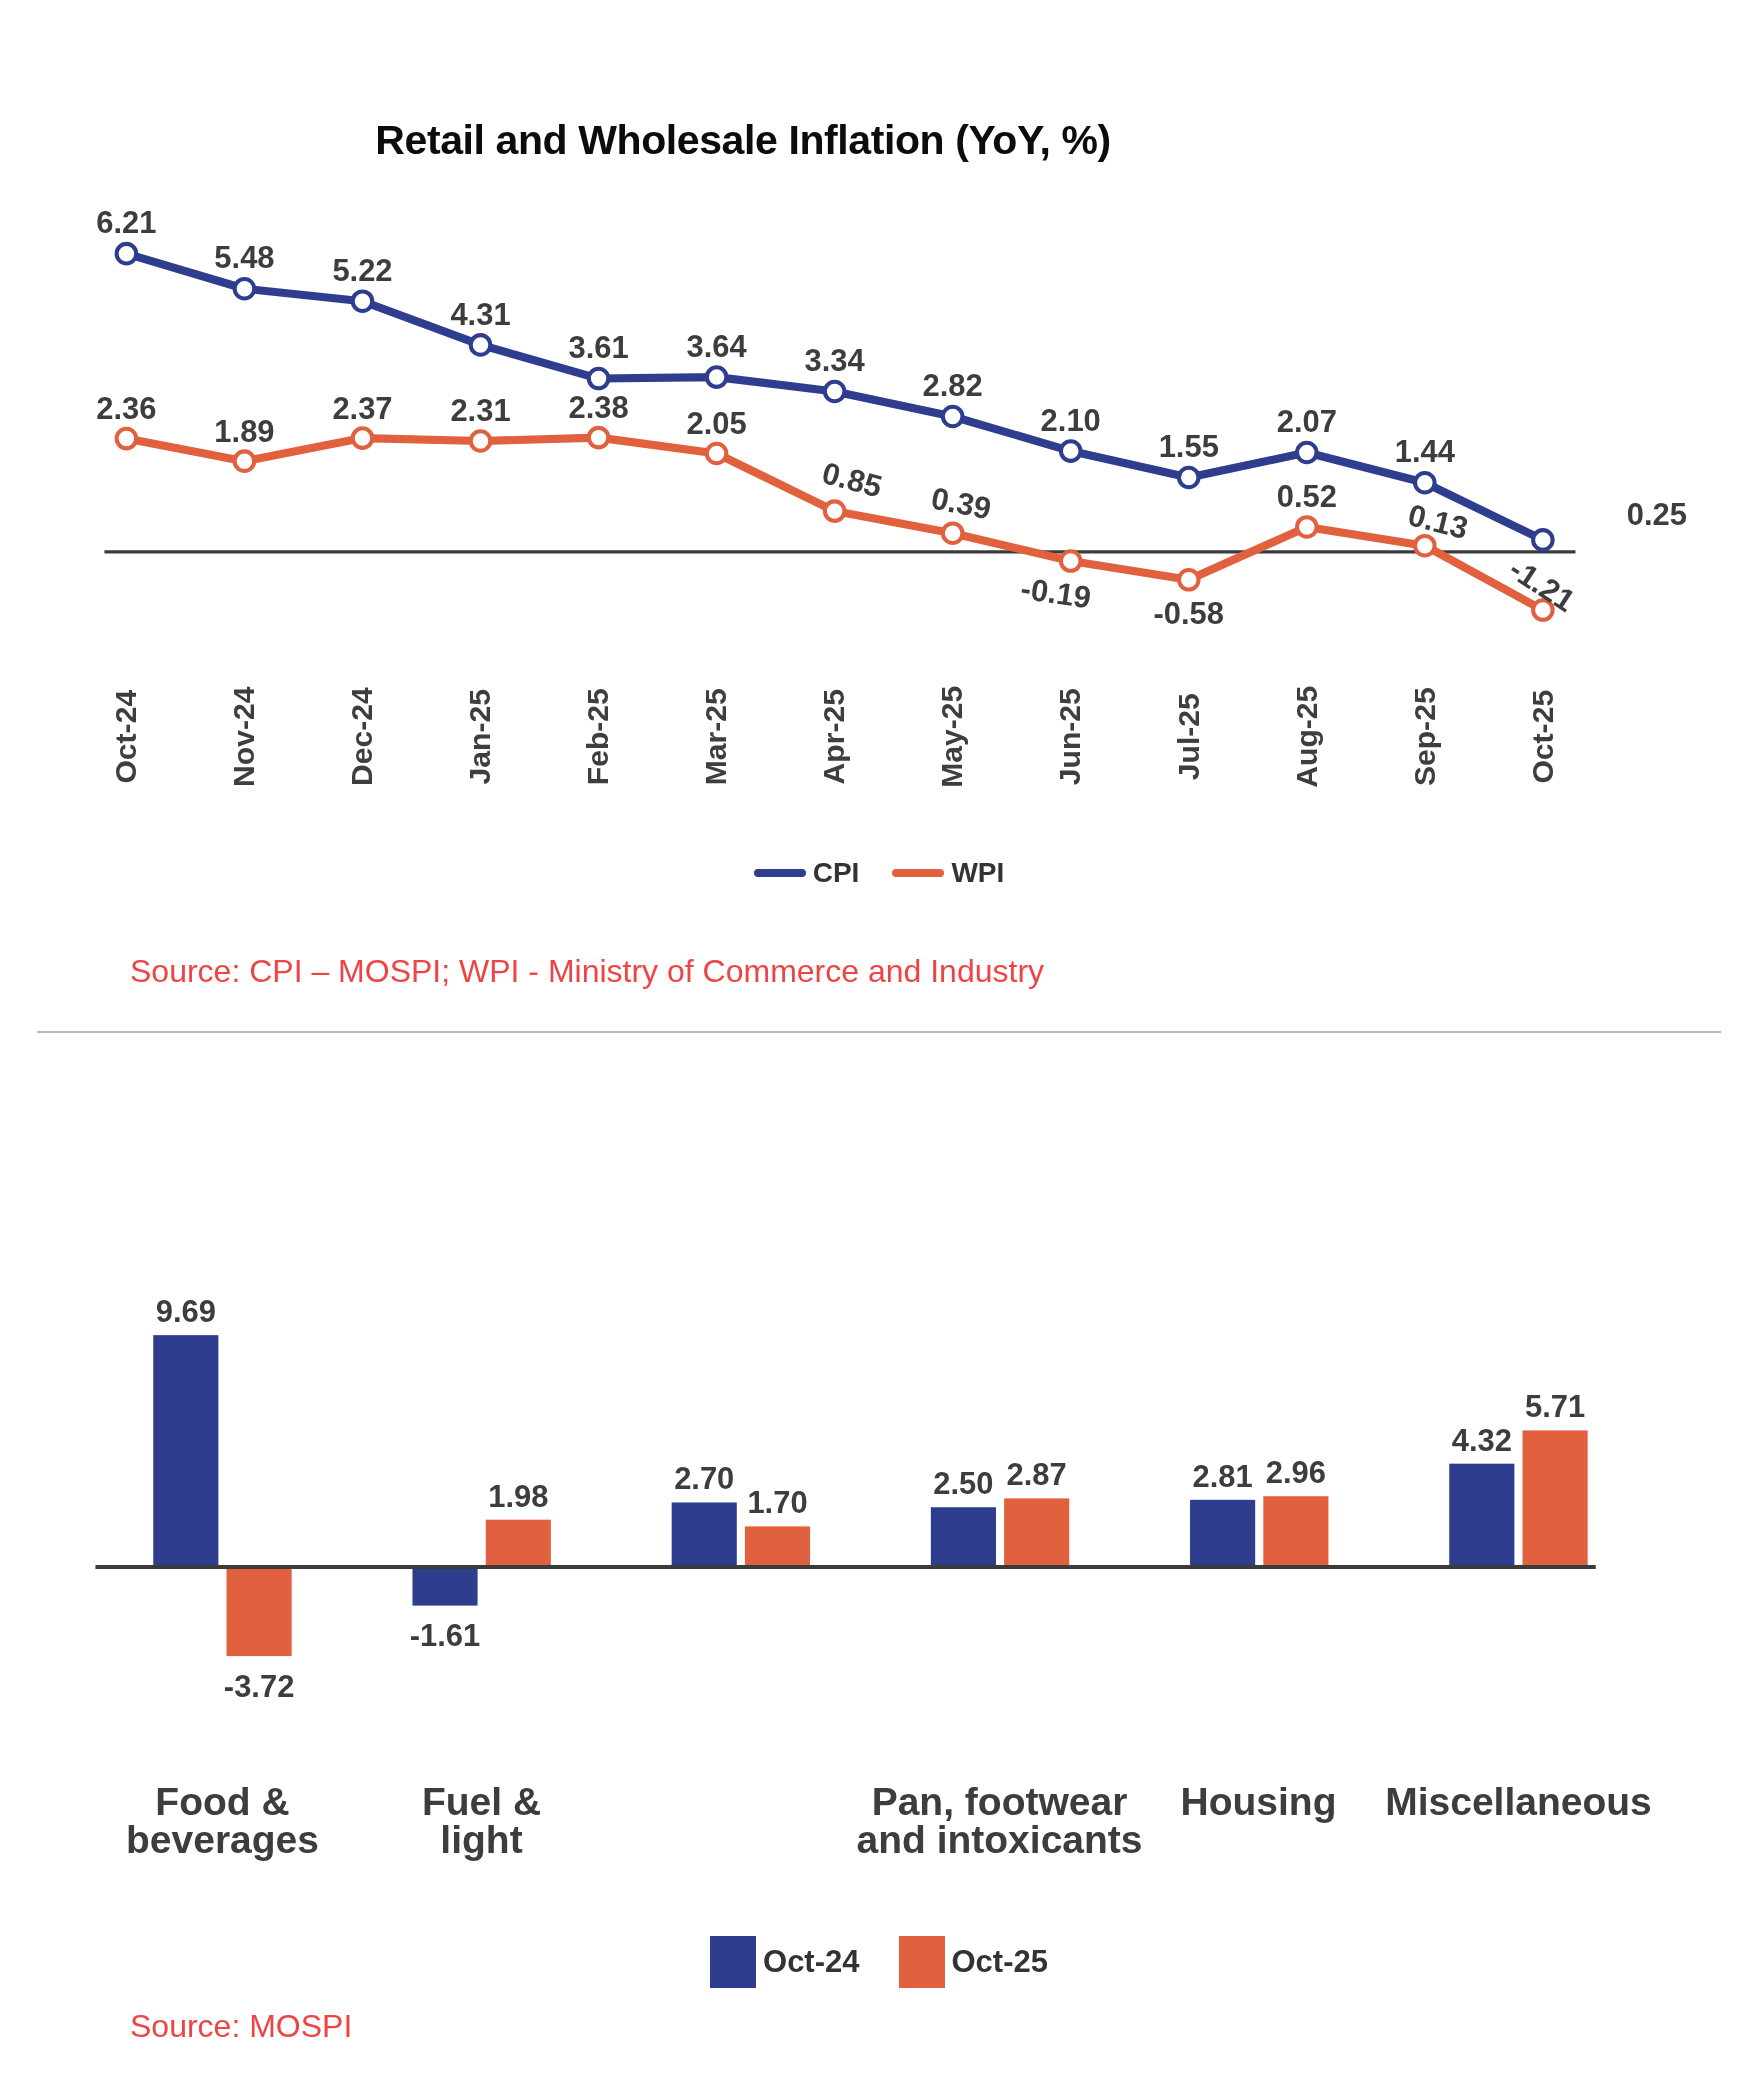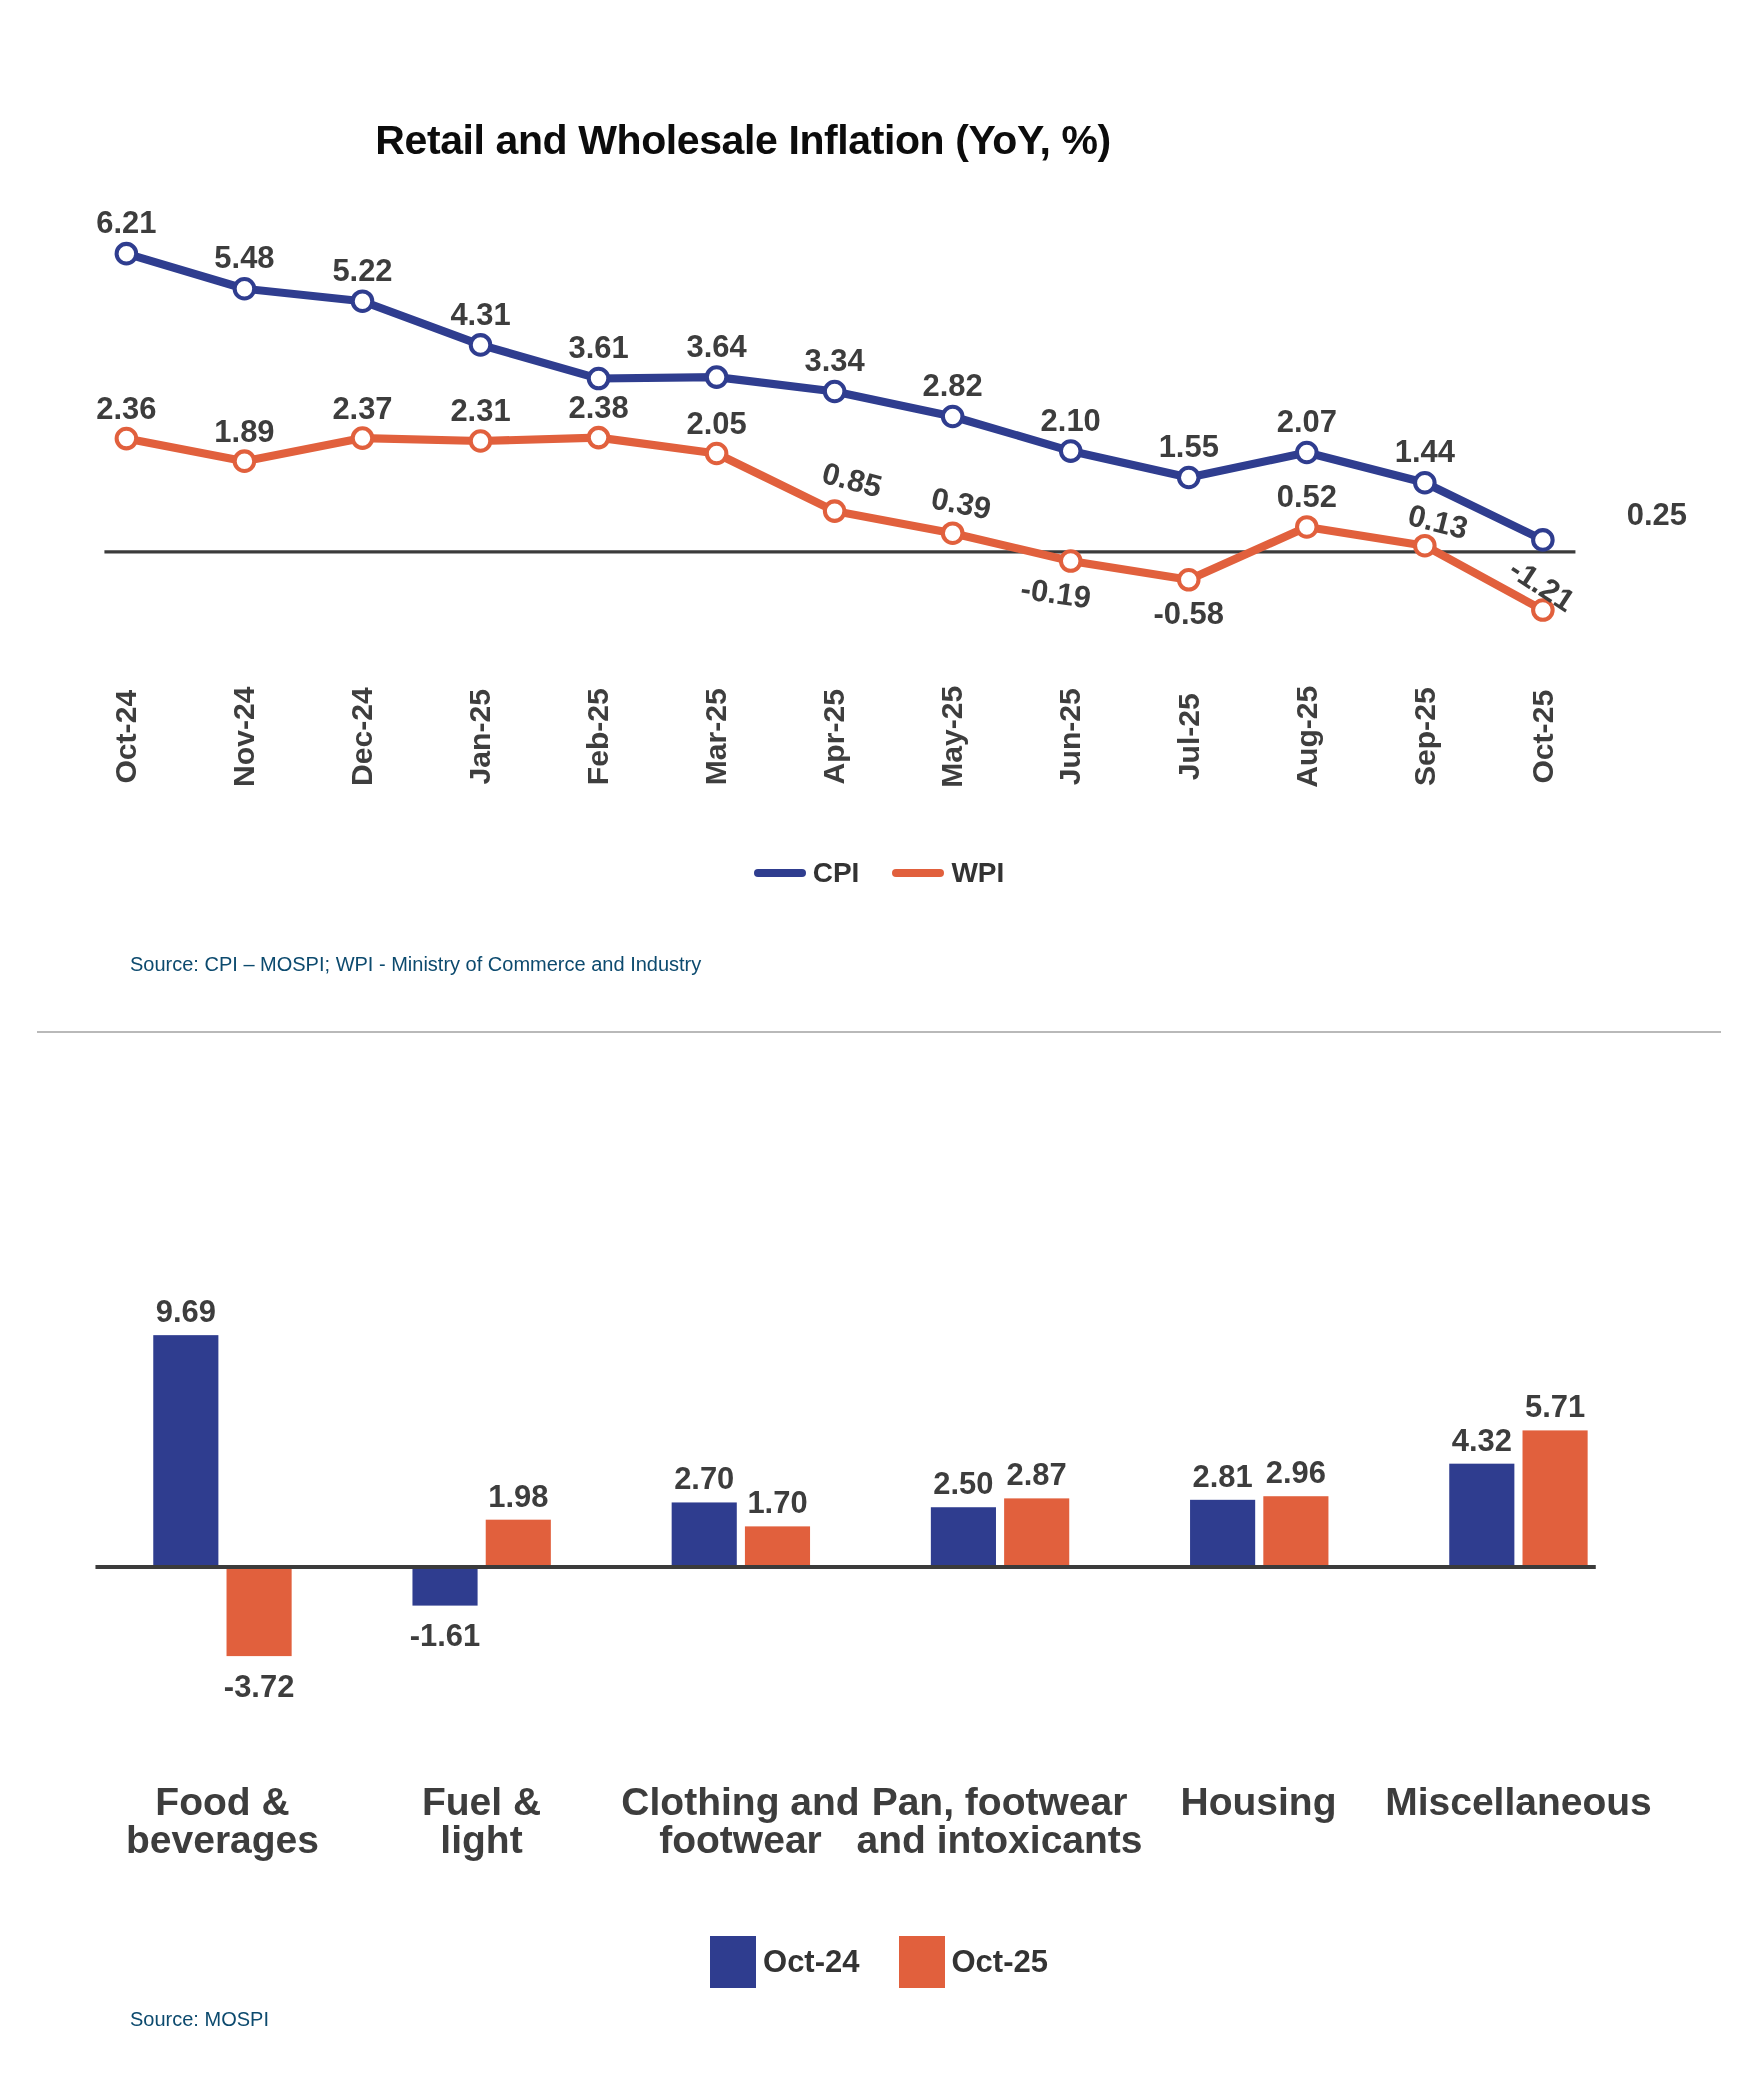--- a/index.html
+++ b/index.html
@@ -13,21 +13,21 @@
   #chart-svg{left:0;top:0;width:1758px;height:2084px;}
   svg text{font-family:"Liberation Sans",sans-serif;}
   .legend-row{left:0;width:1758px;display:flex;justify-content:center;align-items:center;}
   #legend1{top:857px;gap:33px;}
   #legend2{top:1936px;gap:39px;}
   .legend-item{display:flex;align-items:center;gap:7px;}
   .line-swatch{width:52px;height:8.1px;border-radius:4.1px;}
   .square-swatch{width:46px;height:52px;}
   .legend-label{font-size:28px;font-weight:700;color:#333333;}
   #legend2 .legend-label{font-size:31px;}
-  .source-text{font-size:20px;color:#0c4a6e;}
+  .source-text{font-size:32px;color:#ef4444;}
   #source1{top:953px;left:130px;}
   #source2{top:2008px;left:130px;}
   #divider{top:1031px;left:37px;width:1684px;height:1.6px;background:#b9b9b9;}
   .cat-label{top:1783px;width:293px;text-align:center;font-size:39px;font-weight:700;
              line-height:38px;color:#3d3d3d;white-space:pre-line;}
 </style>
 </head>
 <body>
 
 <div id="page">
@@ -143,22 +143,20 @@
 
   <div id="source1" class="abs source-text">Source: CPI – MOSPI; WPI - Ministry of Commerce and Industry</div>
 
   <div id="divider" class="abs"></div>
 
 
   <div class="abs cat-label" style="left:76px;">Food &amp;
 beverages</div>
   <div class="abs cat-label" style="left:335px;">Fuel &amp;
 light</div>
-  <div class="abs cat-label" style="left:594px;">Clothing and
-footwear</div>
   <div class="abs cat-label" style="left:853px;">Pan, footwear
 and intoxicants</div>
   <div class="abs cat-label" style="left:1112px;">Housing</div>
   <div class="abs cat-label" style="left:1372px;">Miscellaneous</div>
 
   <div id="legend2" class="abs legend-row">
     <div class="legend-item">
       <span class="square-swatch" style="background: rgb(47, 61, 143);"></span>
       <span class="legend-label">Oct-24</span>
     </div>

